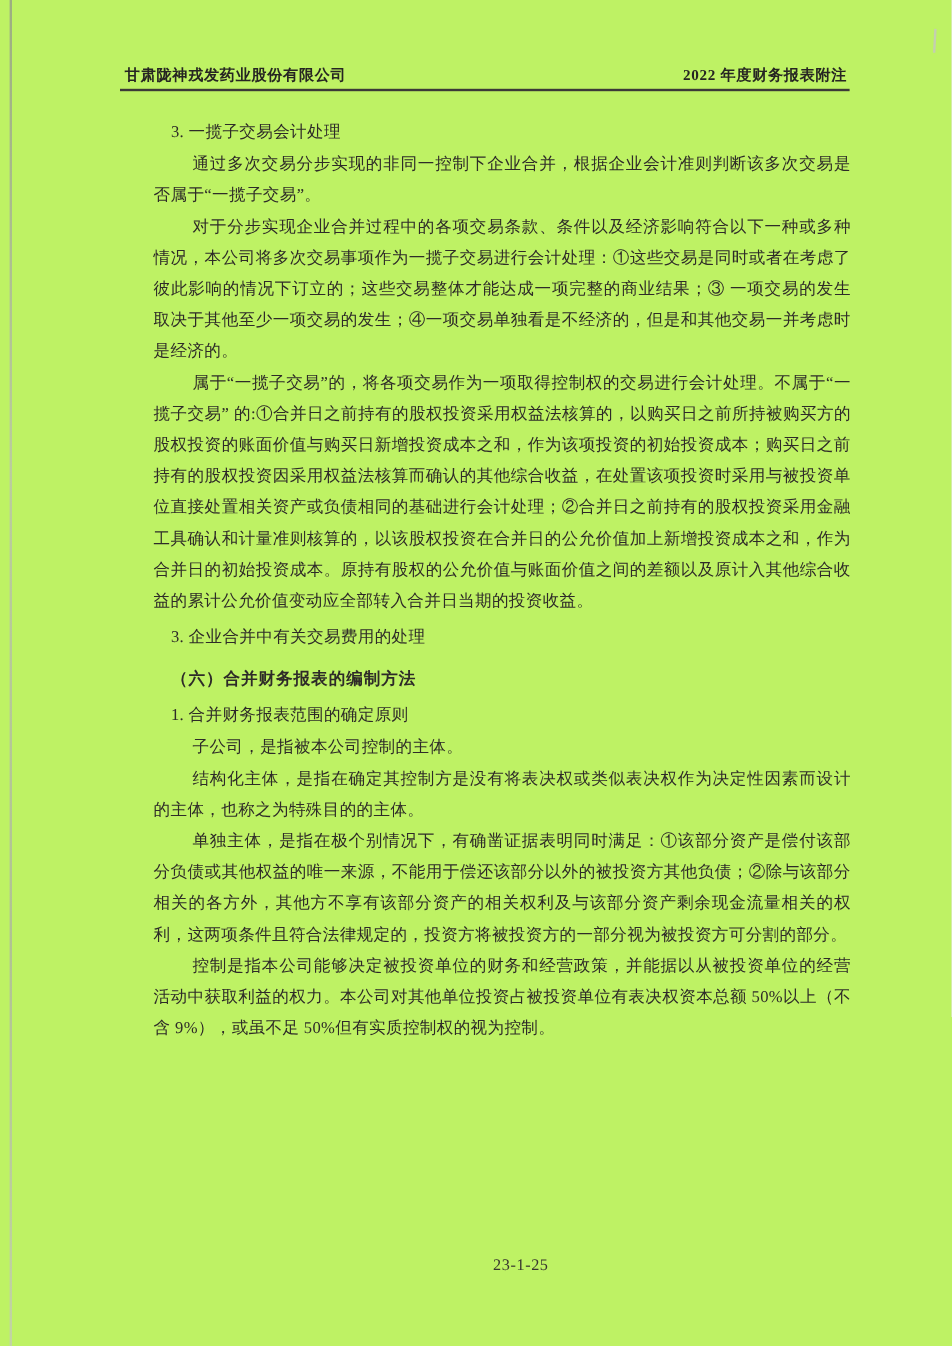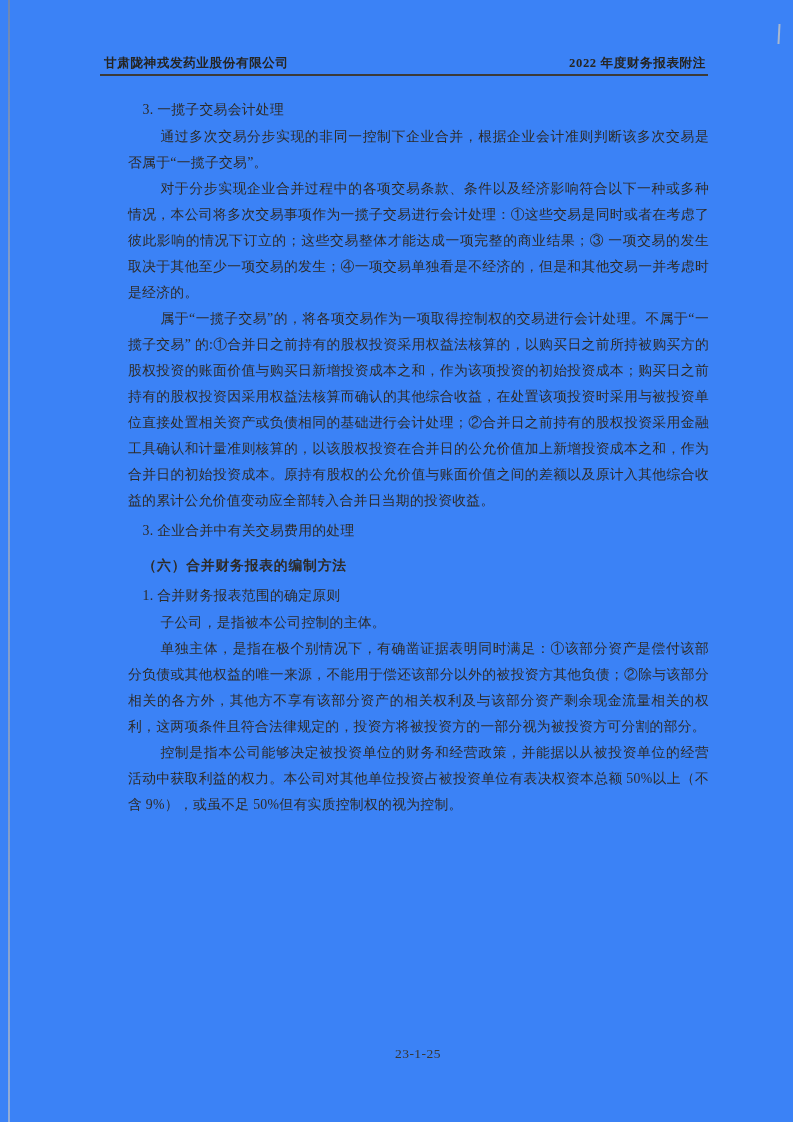--- a/index.html
+++ b/index.html
@@ -1,20 +1,20 @@
 <!DOCTYPE html>
 <html lang="zh"><head>
 <meta charset="utf-8">
 <style>
   html,body{margin:0;padding:0;background:#e8e8e6;}
   .page{
     position:relative;
     width:793px;height:1122px;
     margin:0 auto;
-    background:#3b82f6;
+    background:#bef264;
     overflow:hidden;
     font-family:"Liberation Serif","DejaVu Serif",serif;
     color:#2e2b28;
   }
   .scan-line{
     position:absolute;left:8px;top:0;width:2px;height:1122px;
     background:linear-gradient(180deg,#8a8a90 0%,#b9b9bd 35%,#a9a9ad 70%,#c4c4c6 100%);
     opacity:.65;
   }
   .scan-tick{
@@ -36,21 +36,21 @@
   .body{
     position:absolute;left:128px;top:93px;width:581px;
     font-size:13.8px;line-height:26px;letter-spacing:.3px;
     text-align:justify;
   }
   .blk{margin:0;}
   .para{text-indent:2.35em;}
   .h-num{text-indent:1.05em;margin-top:4px;margin-bottom:1px;}
   .h-bold{text-indent:1.05em;font-weight:700;margin-top:9px;margin-bottom:2px;letter-spacing:.8px;}
   .ftr{
-    position:absolute;left:338px;top:1046px;width:160px;
+    position:absolute;left:354px;top:1046px;width:160px;
     text-align:center;font-size:13.5px;color:#38352f;letter-spacing:.5px;
   }
 </style>
 </head>
 <body>
 
 <div class="page">
 
   <div class="scan-line"></div>
   <div class="scan-tick"></div>
@@ -63,20 +63,21 @@
 
   <div class="body">
     <div class="blk h-num">3. 一揽子交易会计处理</div>
     <div class="blk para">通过多次交易分步实现的非同一控制下企业合并，根据企业会计准则判断该多次交易是否属于“一揽子交易”。</div>
     <div class="blk para">对于分步实现企业合并过程中的各项交易条款、条件以及经济影响符合以下一种或多种情况，本公司将多次交易事项作为一揽子交易进行会计处理：①这些交易是同时或者在考虑了彼此影响的情况下订立的；这些交易整体才能达成一项完整的商业结果；③ 一项交易的发生取决于其他至少一项交易的发生；④一项交易单独看是不经济的，但是和其他交易一并考虑时是经济的。</div>
     <div class="blk para">属于“一揽子交易”的，将各项交易作为一项取得控制权的交易进行会计处理。不属于“一揽子交易” 的:①合并日之前持有的股权投资采用权益法核算的，以购买日之前所持被购买方的股权投资的账面价值与购买日新增投资成本之和，作为该项投资的初始投资成本；购买日之前持有的股权投资因采用权益法核算而确认的其他综合收益，在处置该项投资时采用与被投资单位直接处置相关资产或负债相同的基础进行会计处理；②合并日之前持有的股权投资采用金融工具确认和计量准则核算的，以该股权投资在合并日的公允价值加上新增投资成本之和，作为合并日的初始投资成本。原持有股权的公允价值与账面价值之间的差额以及原计入其他综合收益的累计公允价值变动应全部转入合并日当期的投资收益。</div>
     <div class="blk h-num">3. 企业合并中有关交易费用的处理</div>
     <div class="blk h-bold">（六）合并财务报表的编制方法</div>
     <div class="blk h-num">1. 合并财务报表范围的确定原则</div>
     <div class="blk para">子公司，是指被本公司控制的主体。</div>
+    <div class="blk para">结构化主体，是指在确定其控制方是没有将表决权或类似表决权作为决定性因素而设计的主体，也称之为特殊目的的主体。</div>
     <div class="blk para">单独主体，是指在极个别情况下，有确凿证据表明同时满足：①该部分资产是偿付该部分负债或其他权益的唯一来源，不能用于偿还该部分以外的被投资方其他负债；②除与该部分相关的各方外，其他方不享有该部分资产的相关权利及与该部分资产剩余现金流量相关的权利，这两项条件且符合法律规定的，投资方将被投资方的一部分视为被投资方可分割的部分。</div>
     <div class="blk para">控制是指本公司能够决定被投资单位的财务和经营政策，并能据以从被投资单位的经营活动中获取利益的权力。本公司对其他单位投资占被投资单位有表决权资本总额 50%以上（不含 9%），或虽不足 50%但有实质控制权的视为控制。</div>
   </div>
 
   <div class="ftr">
     <span>23-1-25</span>
   </div>
 
 </div>
 

